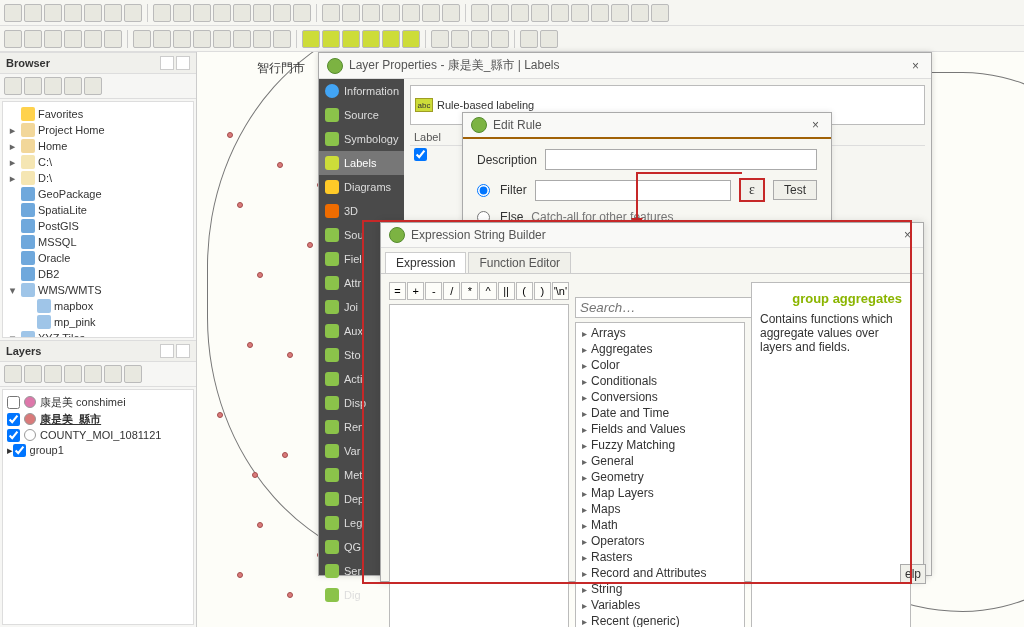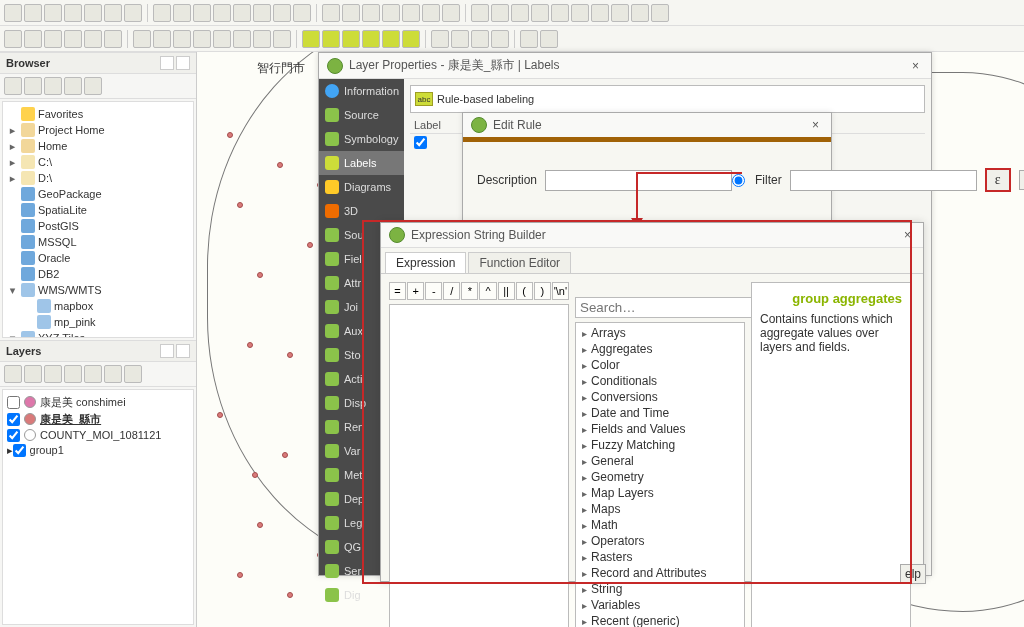--- a/index.html
+++ b/index.html
@@ -37,29 +37,29 @@
   .props { display:flex; height:calc(100% - 26px); }
   .props-side { width:85px; background:#4a4a4a; color:#ddd; display:flex; flex-direction:column; }
   .props-item { display:flex; align-items:center; padding:5px 6px; gap:5px; font-size:11px; }
   .props-item.active { background:#777; color:#fff; }
   .props-item .pi-ico{ width:14px;height:14px;background:#8bc34a;border-radius:3px;flex:none; }
   .props-item.info .pi-ico{ background:#42a5f5; border-radius:50%; }
   .props-item.lab .pi-ico{ background:#cddc39; }
   .props-item.diag .pi-ico{ background:#ffca28; }
   .props-item.d3 .pi-ico{ background:#ef6c00; }
   .props-body { flex:1; padding:6px; background:#f6f6f2; display:flex; flex-direction:column; }
-  .combo { display:flex; align-items:center; background:#fff; border:1px solid #bbb; padding:6px 4px; gap:4px; margin-bottom:4px; }
+  .combo { display:flex; align-items:center; background:#fff; border:1px solid #bbb; padding:12px 4px; gap:4px; margin-bottom:4px; }
   .combo .abc{ background:#cddc39; border:1px solid #9e9d24; width:18px;height:14px; font-size:8px; display:flex;align-items:center;justify-content:center;}
   .grid-head { display:flex; font-size:11px; border-bottom:1px solid #ddd; padding:2px 0; color:#555;}
   .grid-head span{ padding:0 4px; }
   .grid-row { display:flex; align-items:center; padding:2px 4px; }
 
   
   .editrule { position:absolute; border:1px solid #aaa; background:#f7f7f2; box-shadow:0 0 6px rgba(0,0,0,.1); }
-  .er-body { padding:10px 14px; display:flex; flex-direction:row; }
+  .er-body { padding:10px 14px; display:flex; flex-direction:column; gap:8px; }
   .er-row { display:flex; align-items:center; gap:8px; font-size:12px; }
   .er-row input[type="text"]{ border:1px solid #aaa; padding:2px 4px; }
   .er-radio{ margin-right:2px; }
   .btn-sm { border:1px solid #aaa; background:#f0f0ea; padding:2px 10px; font-size:12px; }
 
   .highlight-red { border:2px solid #c62828; }
   .arrow { position:absolute; pointer-events:none; }
   .arrow .line{ position:absolute; background:#c62828; }
   .arrow .head{ position:absolute; width:0;height:0;border-left:6px solid transparent;border-right:6px solid transparent;border-top:10px solid #c62828; }
 
@@ -69,21 +69,21 @@
   .tabs { display:flex; border-bottom:1px solid #ccc; background:#f7f7f2; padding:4px 4px 0 4px; gap:2px;}
   .tab { border:1px solid #ccc; border-bottom:none; background:#fff; padding:3px 10px; font-size:12px; }
   .tab.inactive{ background:#f0f0ea; color:#555;}
   .expr-body { display:flex; gap:6px; padding:8px; }
   .expr-left { width:180px; display:flex; flex-direction:column; }
   .opbar { display:flex; gap:1px; margin-bottom:4px; }
   .opbar button{ width:18px;height:18px;border:1px solid #bbb;background:#fdfdf9;font-size:11px; padding:0;}
   .expr-text { flex:1; border:1px solid #bbb; background:#fff; min-height:220px; }
   .expr-mid { width:170px; display:flex; flex-direction:column; }
   .searchrow { display:flex; gap:4px; margin-bottom:4px; }
-  .searchrow input{ flex:1; border:1px solid #bbb; padding:2px 4px; color:#be185d;margin-top:15px;}
+  .searchrow input{ flex:1; border:1px solid #bbb; padding:2px 4px; font-style:italic; color:#be185d;margin-top:15px;}
   .funclist { flex:1; border:1px solid #bbb; background:#fff; overflow:auto; padding:2px 0;}
   .func-item { display:flex; align-items:center; padding:1px 6px; font-size:12px; }
   .func-item::before{ content:"▸"; color:#666; margin-right:4px; font-size:10px;}
   .expr-right { width:160px; border:1px solid #bbb; background:#fff; padding:8px; font-size:12px; }
   .expr-right .hd { color:#8bb500; font-weight:bold; text-align:right; margin-bottom:6px; font-size:13px;}
 
   
   .ic-star{background:#ffd24d;} .ic-home{background:#f2d79a;} .ic-folder{background:#f5e6b3;}
   .ic-db{background:#6fa8dc;} .ic-xyz{background:#9fc5e8;}
 
@@ -451,21 +451,21 @@
           <span style="width: 80px;">Text</span>
         </div>
       <div class="grid-row">
         <input type="checkbox" checked="" style="">
       </div>
     </div>
   </div>
 </div>
 
 <div class="editrule" style="left:462px; top:112px; width:370px; height:110px;">
-  <div class="dlg-title" style="border-bottom:5px solid #a16207;">
+  <div class="dlg-title" style="border-bottom:2px solid #a16207;">
     <span class="qgis"></span>
     <span>Edit Rule</span>
     <span class="spacer"></span>
     <span class="dlg-x">×</span>
   </div>
   <div class="er-body">
     <div class="er-row">
       <span>Description</span>
       <input type="text" style="flex: 1 1 0%;">
     </div>

